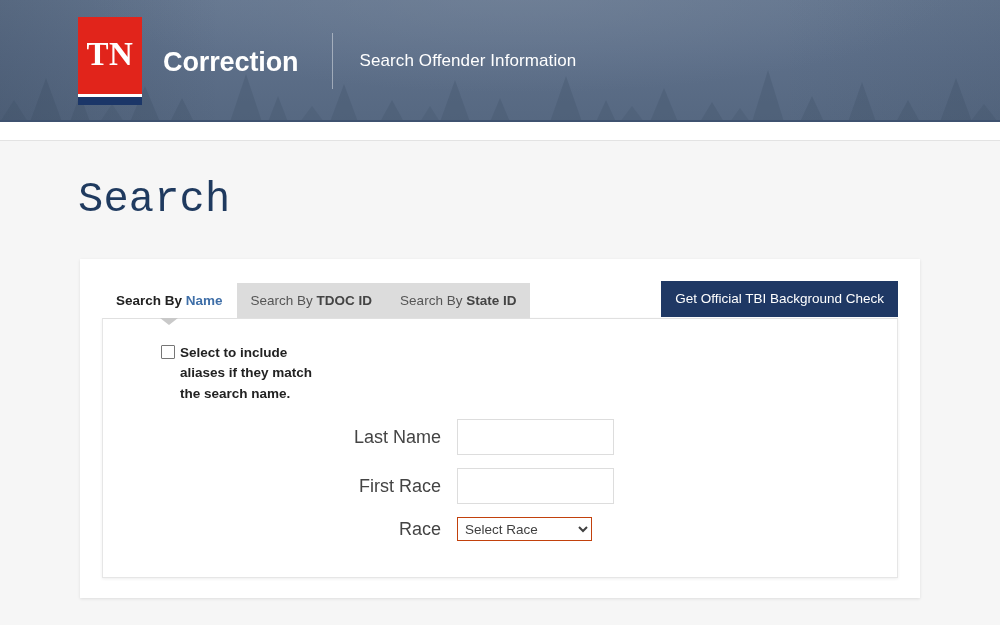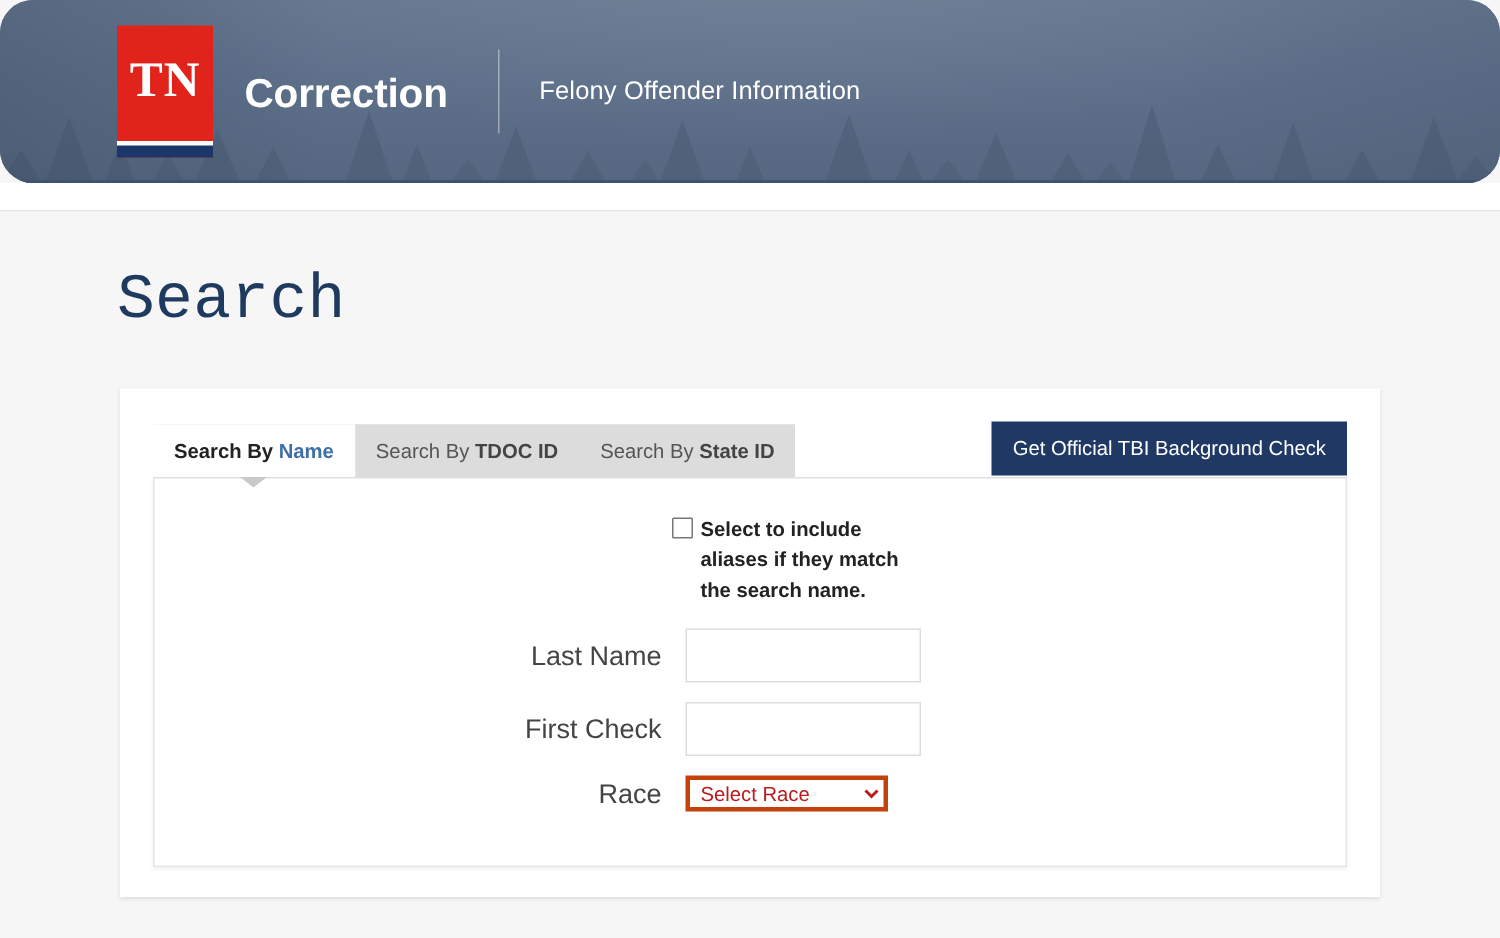--- a/index.html
+++ b/index.html
@@ -15,21 +15,20 @@
     color: #333;
   }
 
   
   .site-header {
     position: relative;
     width: 1000px;
     height: 122px;
     background: #5a6c85;
     overflow: hidden;
-    border-radius: 22px;
   }
   .header-bg {
     position: absolute;
     inset: 0;
     background:
       radial-gradient(ellipse 620px 150px at 52% -10%, rgba(120,135,156,0.55) 0%, rgba(90,108,133,0) 70%),
       linear-gradient(180deg, #64768f 0%, #5d6f89 45%, #566881 100%);
   }
   .header-bg-trees {
     position: absolute;
@@ -211,21 +210,20 @@
     border: 1px solid #e6e6e6;
     border-top: 1px solid #e0e0e0;
     background: #ffffff;
     box-shadow: 0 1px 3px rgba(0,0,0,0.07);
     padding: 24px 0 26px 0;
     margin-top: 0;
   }
 
   .alias-row {
     display: flex;
-    justify-content: center;
     margin-bottom: 14px;
   }
   .alias-block {
     width: 162px;
     margin-left: 58px;
     display: flex;
     align-items: flex-start;
   }
   .alias-checkbox {
     width: 12px;
@@ -266,25 +264,25 @@
     font-size: 13.5px;
     padding: 0 7px;
     box-sizing: border-box;
     color: #222;
     outline: none;
   }
   .race-row { margin-bottom: 10px; }
   .race-select {
     width: 135px;
     height: 24px;
-    border: 3px solid #c2410c;
+    border: 1px solid #c2410c;
     background: #ffffff;
     font-family: "Liberation Sans", sans-serif;
     font-size: 13.5px;
-    color: #b91c1c;
+    color: #404040;
     padding: 0 3px;
     box-sizing: border-box;
   }
 
   .captcha-text {
     margin: 26px auto 0 auto;
     width: 840px;
     text-align: center;
     font-size: 13.5px;
     color: #333;
@@ -335,21 +333,21 @@
 
   <div class="header-inner">
     <div class="tn-logo">
       <span class="tn-logo-text">TN</span>
       <span class="tn-logo-rule"></span>
     </div>
     <div class="brand-text">
       <div class="brand-correction">Correction</div>
     </div>
     <div class="brand-divider"></div>
-    <div class="brand-sub">Felony Offender Information</div>
+    <div class="brand-sub">Search Offender Information</div>
   </div>
 </div>
 
 <div class="nav-strip"></div>
 
 <div class="page">
 
   <h1 class="page-title">Search</h1>
 
   <div class="search-card">
@@ -385,21 +383,21 @@
           </div>
         </div>
       </div>
 
       <div class="field-row">
         <div class="field-label">Last Name</div>
         <input class="text-input" type="text" value="" style="">
       </div>
 
       <div class="field-row">
-        <div class="field-label">First Check</div>
+        <div class="field-label">First Race</div>
         <input class="text-input" type="text" value="" style="">
       </div>
 
       <div class="field-row race-row">
         <div class="field-label">Race</div>
         <select class="race-select">
           <option>Select Race</option>
         </select>
       </div>
 

